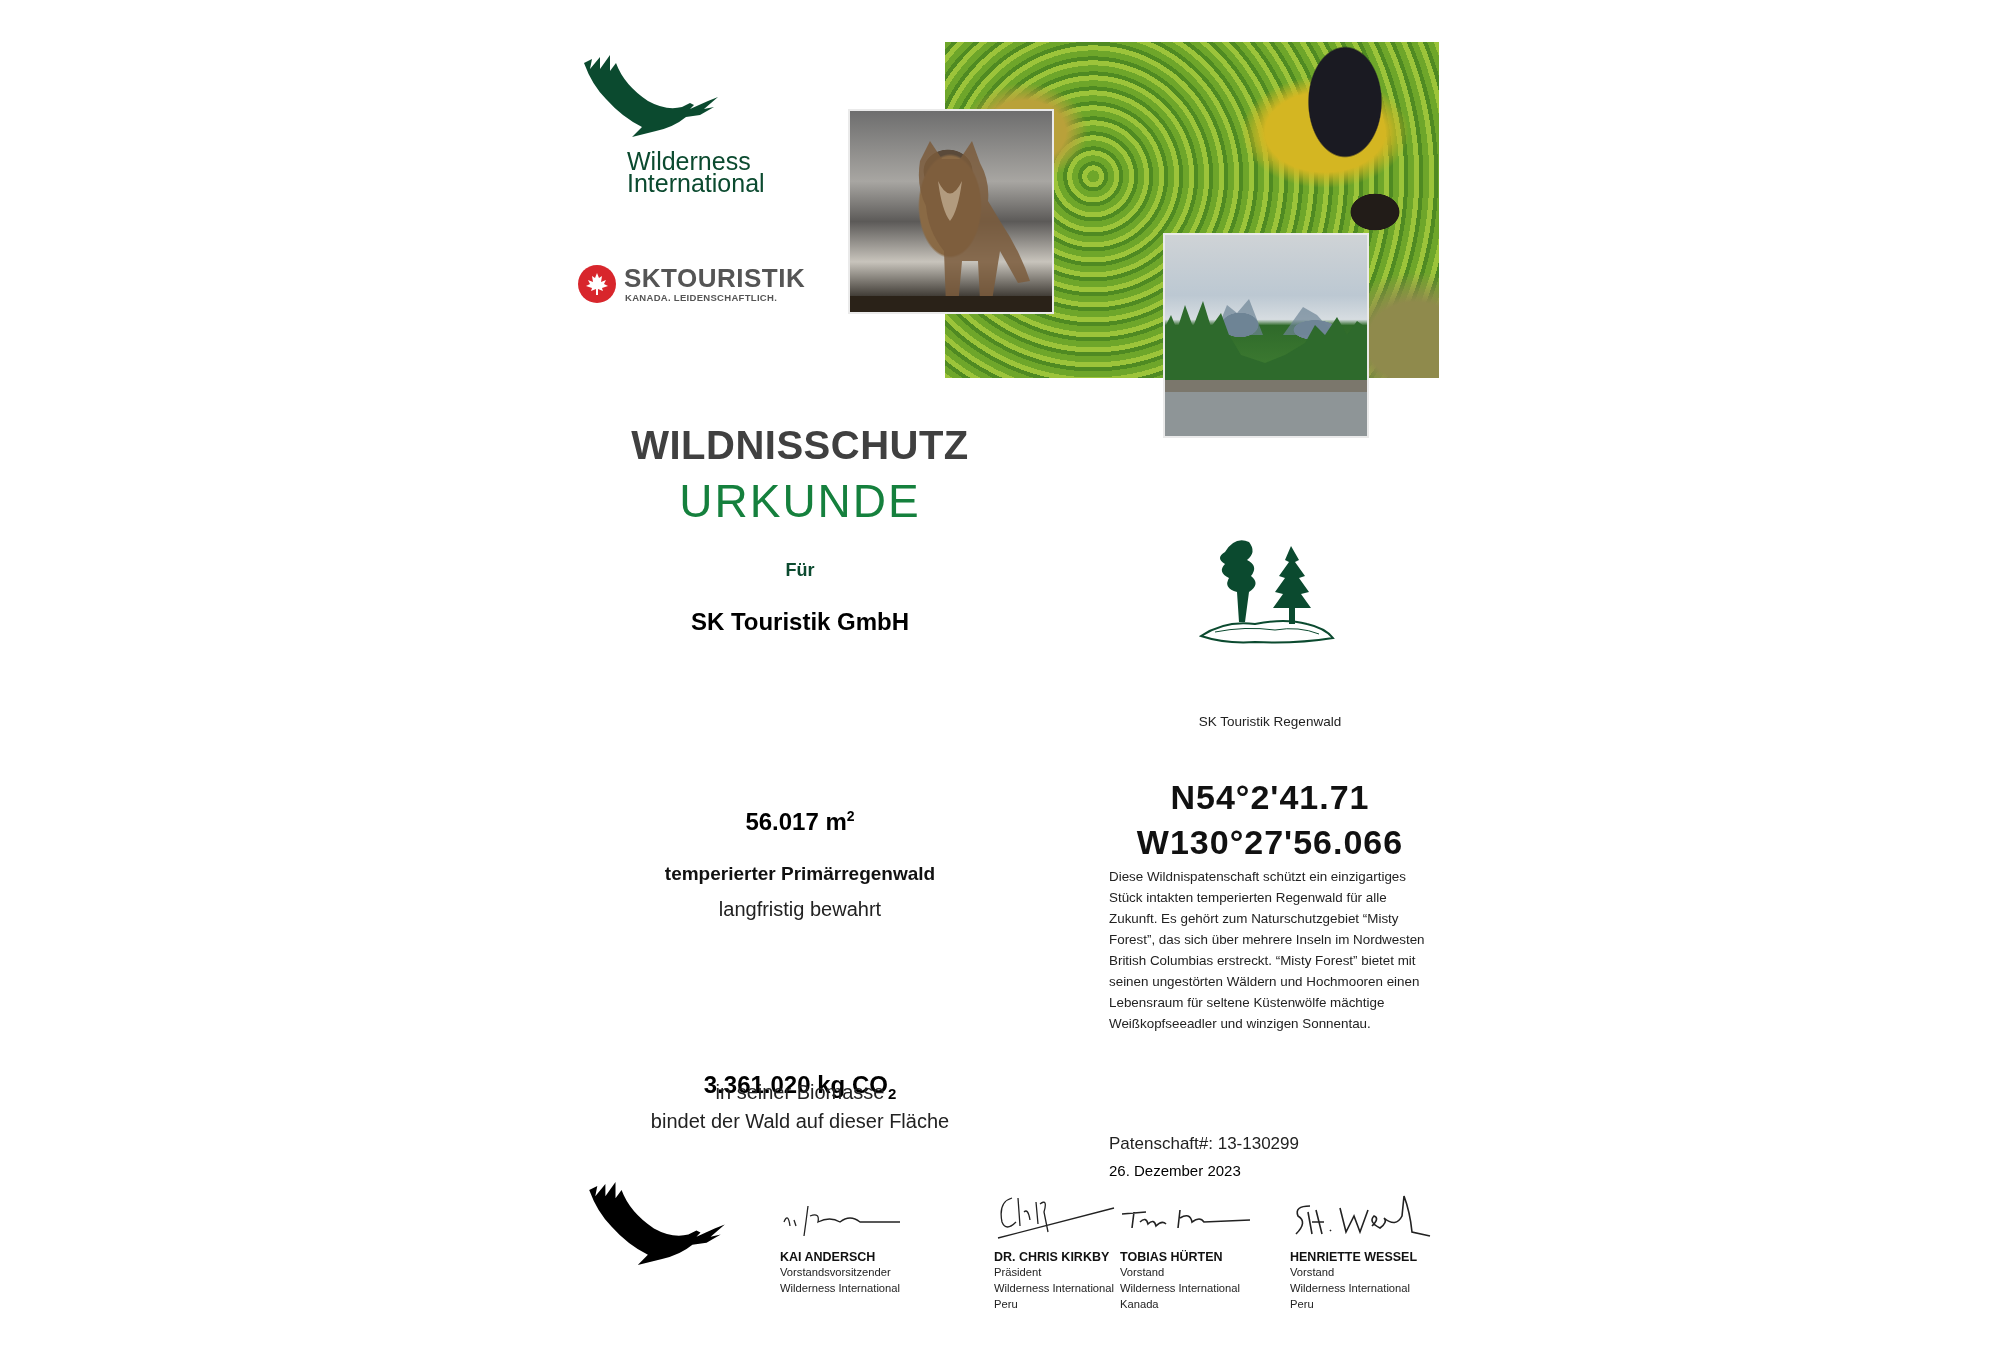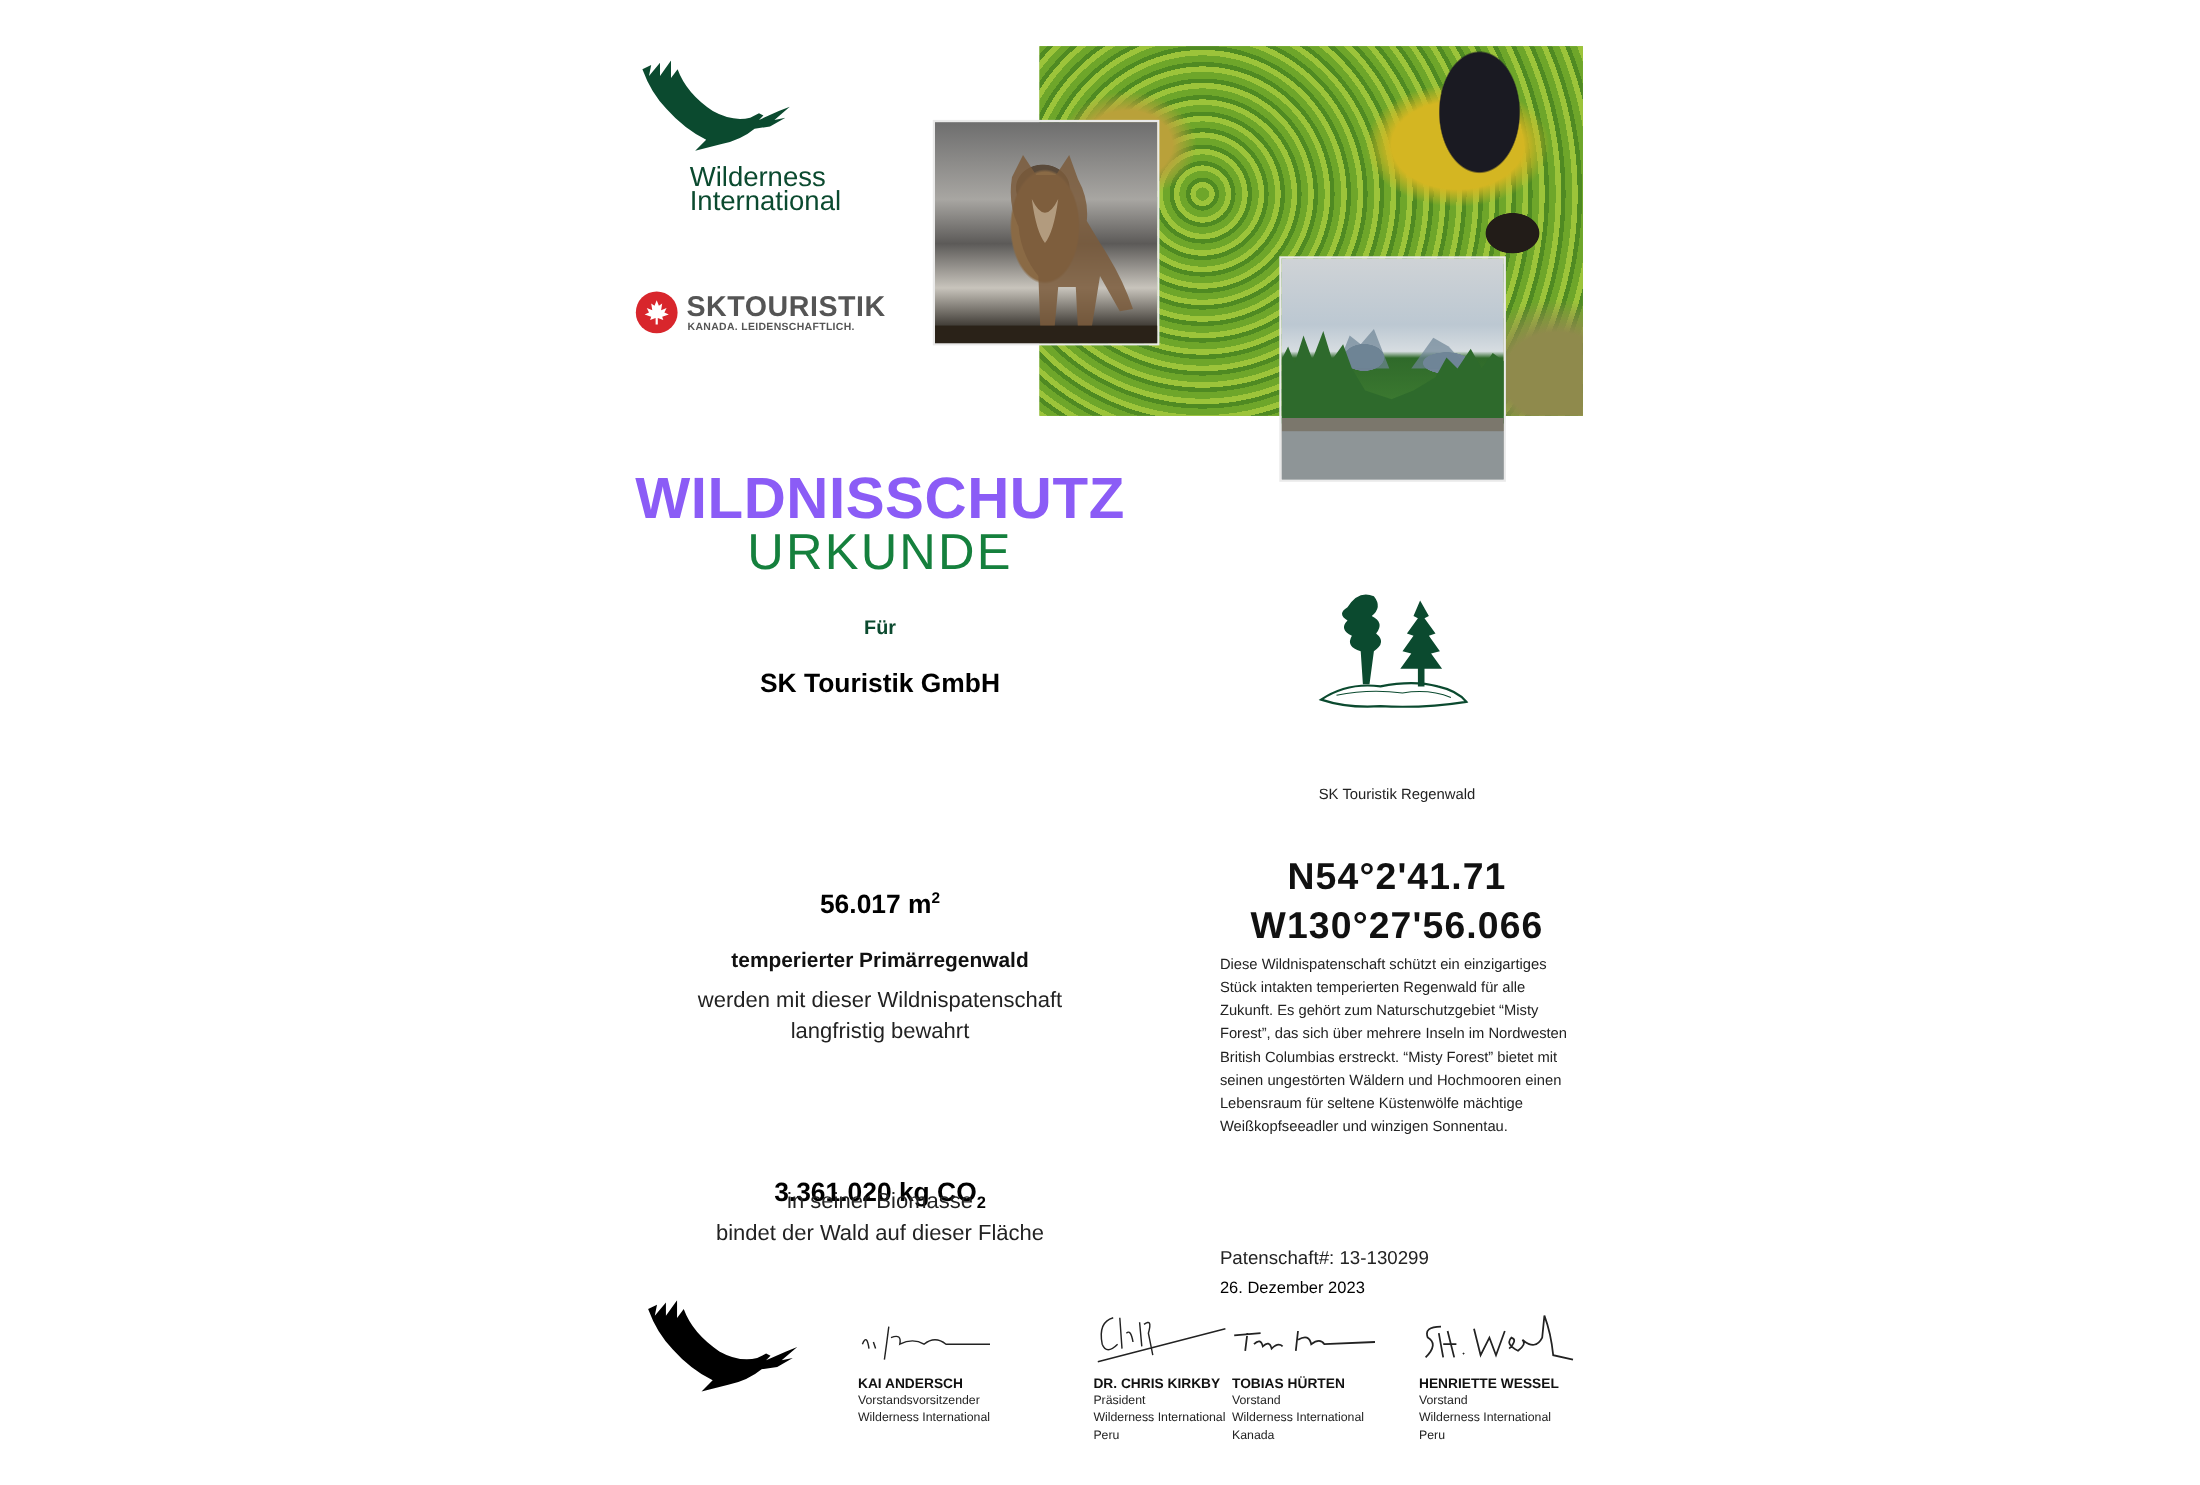--- a/index.html
+++ b/index.html
@@ -31,21 +31,21 @@
       linear-gradient(180deg, #cfd3d6 0%, #bcc8d2 30%, #d7dde1 42%, #2f6a2a 45%, #3f7d32 70%, #7b786c 78%, #8f8f89 82%, #9aa0a2 100%); }
 
   
   .wi-eagle { left:582px; top:55px; width:140px; height:85px; }
   .wi-text { left:627px; top:150px; font-size:25px; line-height:22px; color:#0b4a2f; }
   .sk-circle { left:578px; top:265px; width:38px; height:38px; border-radius:50%; background:#d8262c; display:flex; align-items:center; justify-content:center; color:#fff; font-size:22px; }
   .sk-name { left:624px; top:265px; font-size:26px; font-weight:bold; color:#555; letter-spacing:0.5px; line-height:26px; }
   .sk-tag { left:625px; top:292px; font-size:9.5px; font-weight:bold; color:#555; letter-spacing:0.3px; }
 
   
-  .title1 { left:560px; width:480px; top:423px; font-size:53px; font-weight:bold; color:#8b5cf6; letter-spacing:0.5px; }
+  .title1 { left:560px; width:480px; top:423px; font-size:40px; font-weight:bold; color:#404040; letter-spacing:0.5px; }
   .title2 { left:560px; width:480px; top:474px; font-size:46px; font-weight:normal; color:#15803d; letter-spacing:2px; }
   .fuer { left:560px; width:480px; top:560px; font-size:18px; font-weight:bold; color:#0b4a2f; }
   .recipient { left:560px; width:480px; top:608px; font-size:24px; font-weight:bold; }
 
   
   .area { left:560px; width:480px; top:808px; font-size:24px; font-weight:bold; }
   .area sup { font-size:14px; }
   .forest-type { left:560px; width:480px; top:863px; font-size:19px; font-weight:bold; color:#111; }
   .preserved { left:560px; width:480px; top:895px; font-size:20px; line-height:29px; color:#222; }
   .co2 { left:560px; width:480px; top:1026px; font-size:24px; font-weight:bold;margin-top:45px; }
@@ -107,21 +107,20 @@
 <div class="abs sk-tag">KANADA. LEIDENSCHAFTLICH.</div>
 
 <div class="abs center title1">WILDNISSCHUTZ</div>
 <div class="abs center title2">URKUNDE</div>
 <div class="abs center fuer">Für</div>
 <div class="abs center recipient green">SK Touristik GmbH</div>
 
 <div class="abs center area green"><span>56.017 m</span><sup>2</sup></div>
 <div class="abs center forest-type">temperierter Primärregenwald</div>
 <div class="abs center preserved">
-  <div>werden mit dieser Wildnispatenschaft</div>
   <div>langfristig bewahrt</div>
 </div>
 <div class="abs center co2 green"><span>3.361.020 kg CO</span><sub>2</sub></div>
 <div class="abs center biomass">
   <div>in seiner Biomasse</div>
   <div>bindet der Wald auf dieser Fläche</div>
 </div>
 
 <div class="abs tree-logo">
   <svg width="142" height="116" viewBox="0 0 142 116">

